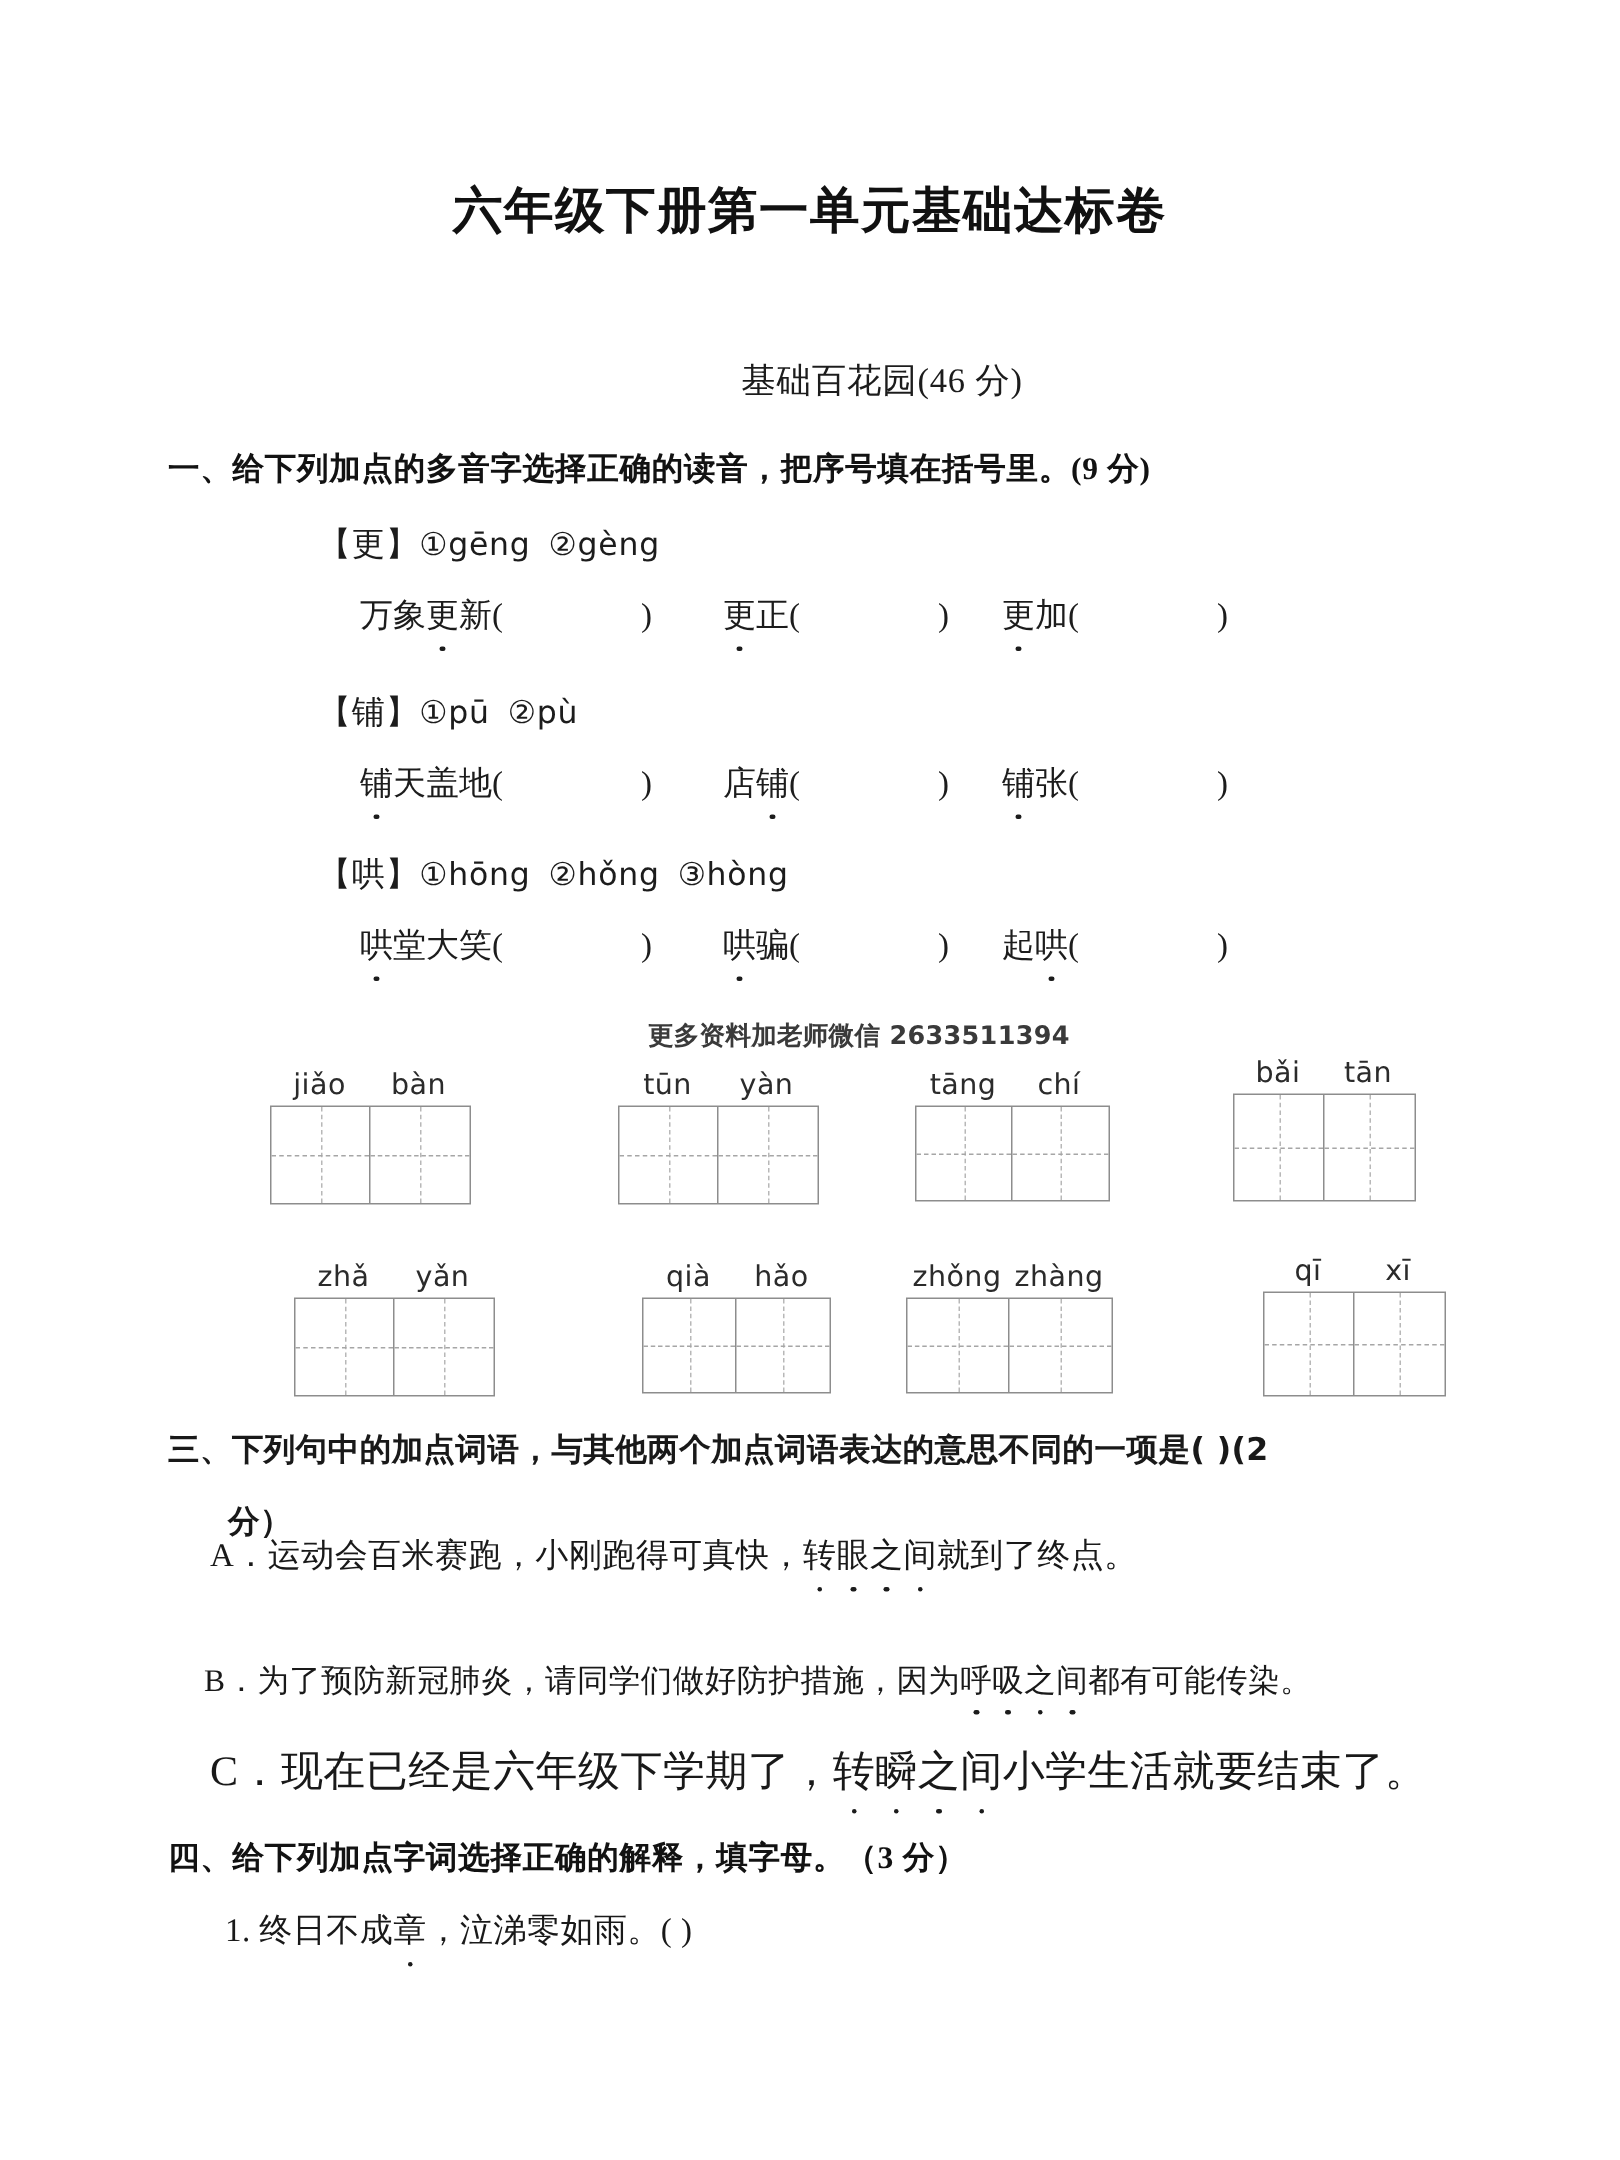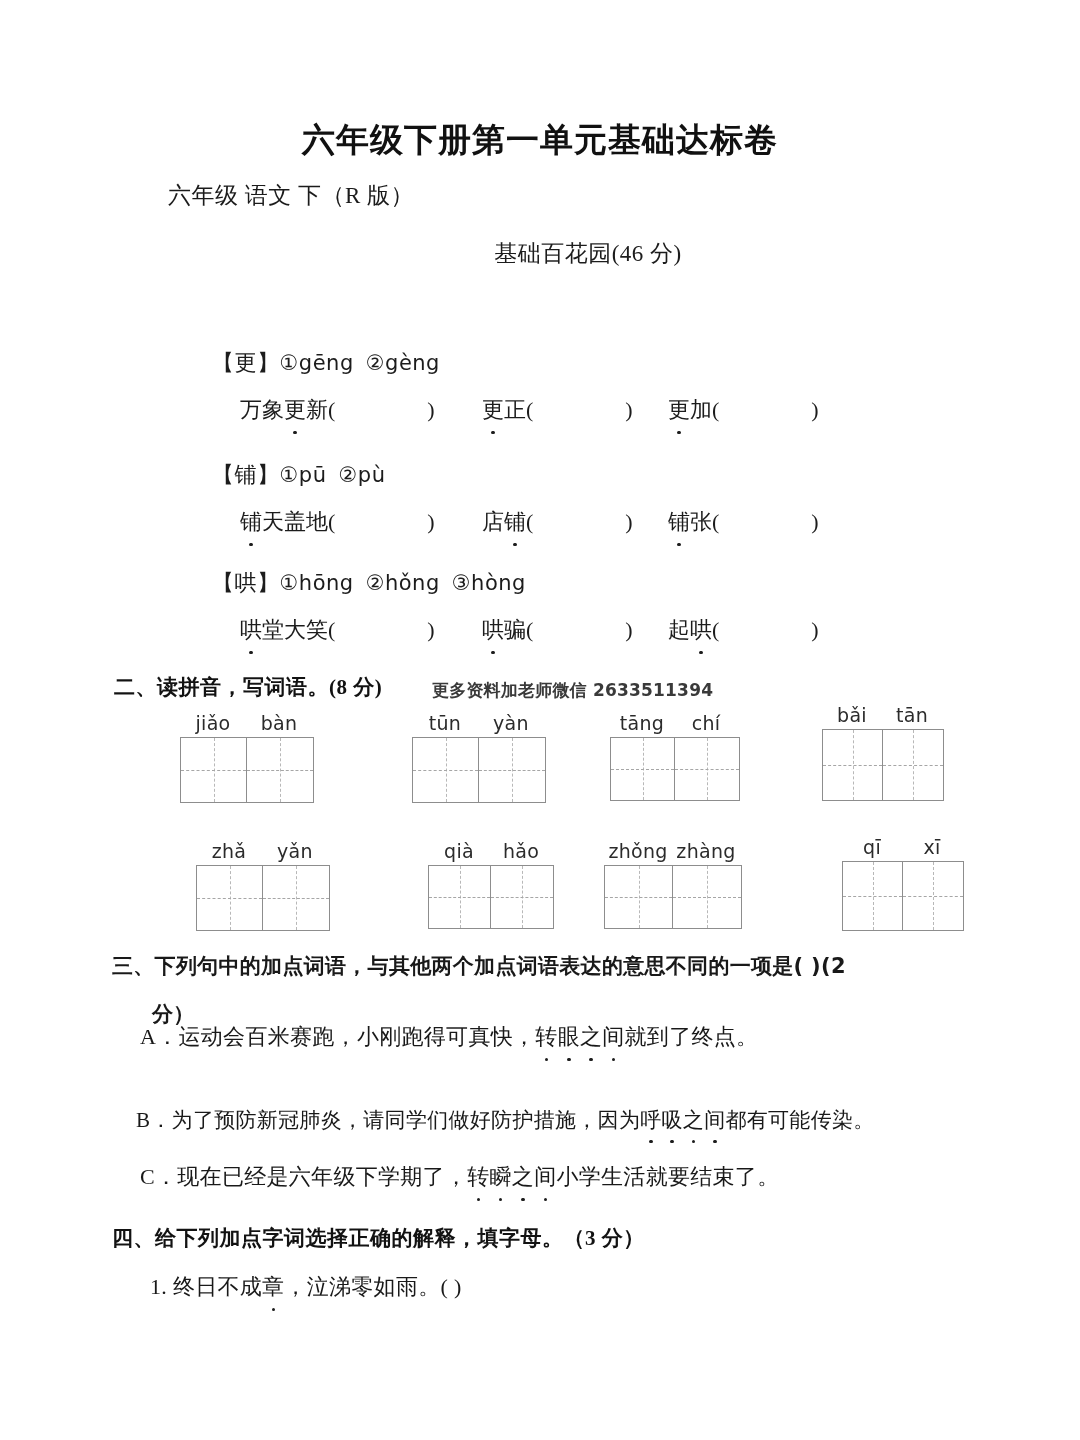--- a/index.html
+++ b/index.html
@@ -183,44 +183,43 @@
   }
 </style>
 </head>
 <body>
 
 <div class="page">
 
   <div class="doc-title">六年级下册第一单元基础达标卷</div>
 
   <div class="meta-row">
-    <div class="meta-left">六年级  语文  下（R 版）</div>
   </div>
 
   <div class="section-banner">基础百花园(46 分)</div>
 
+  <div class="q-head" style="left:112px; top:298px;">
+    <span>一、给下列加点的多音字选择正确的读音，把序号填在括号里。</span><span class="pts">(9 分)</span>
+  </div>
 
   <div id="q1-host">
       <div class="poly-group poly-head" style="left: 212px; top: 348px;"><span>【更】</span><span class="circ">①gēng</span><span>&nbsp;&nbsp;</span><span class="circ">②gèng</span></div>
       <div class="pitem" style="left: 240px; top: 395px; font-size: 22px;"><span>万象</span><span class="dotc">更</span><span>新(</span><span style="display: inline-block; width: 92px;"></span><span>)</span></div>
       <div class="pitem" style="left: 482px; top: 395px; font-size: 22px;"><span class="dotc">更</span><span>正(</span><span style="display: inline-block; width: 92px;"></span><span>)</span></div>
       <div class="pitem" style="left: 668px; top: 395px; font-size: 22px;"><span class="dotc">更</span><span>加(</span><span style="display: inline-block; width: 92px;"></span><span>)</span></div>
       <div class="poly-group poly-head" style="left: 212px; top: 460px;"><span>【铺】</span><span class="circ">①pū</span><span>&nbsp;&nbsp;</span><span class="circ">②pù</span></div>
       <div class="pitem" style="left: 240px; top: 507px; font-size: 22px;"><span class="dotc">铺</span><span>天盖地(</span><span style="display: inline-block; width: 92px;"></span><span>)</span></div>
       <div class="pitem" style="left: 482px; top: 507px; font-size: 22px;"><span>店</span><span class="dotc">铺</span><span>(</span><span style="display: inline-block; width: 92px;"></span><span>)</span></div>
       <div class="pitem" style="left: 668px; top: 507px; font-size: 22px;"><span class="dotc">铺</span><span>张(</span><span style="display: inline-block; width: 92px;"></span><span>)</span></div>
       <div class="poly-group poly-head" style="left: 212px; top: 568px;"><span>【哄】</span><span class="circ">①hōng</span><span>&nbsp;&nbsp;</span><span class="circ">②hǒng</span><span>&nbsp;&nbsp;</span><span class="circ">③hòng</span></div>
       <div class="pitem" style="left: 240px; top: 615px; font-size: 22px;"><span class="dotc">哄</span><span>堂大笑(</span><span style="display: inline-block; width: 92px;"></span><span>)</span></div>
       <div class="pitem" style="left: 482px; top: 615px; font-size: 22px;"><span class="dotc">哄</span><span>骗(</span><span style="display: inline-block; width: 92px;"></span><span>)</span></div>
       <div class="pitem" style="left: 668px; top: 615px; font-size: 22px;"><span>起</span><span class="dotc">哄</span><span>(</span><span style="display: inline-block; width: 92px;"></span><span>)</span></div>
     </div>
 
-  <div class="q-head" style="left:114px; top:673px;">
-    <span>二、读拼音，写词语。</span><span class="pts">(8 分)</span>
-  </div>
   <div class="watermark" style="left:432px; top:679px;">更多资料加老师微信 2633511394</div>
 
   <div id="q2-host">
       <div class="grid-unit" style="left: 180px; top: 712px;">
         <div class="grid-pinyin">
           <span style="width: 66px;">jiǎo</span>
           <span style="width: 66px;">bàn</span>
         </div>
         <div class="grid-boxes">
           <div class="gcell" style="width: 66px; height: 64px;"></div>
@@ -297,21 +296,21 @@
           <div class="gcell" style="width: 60px; height: 68px;"></div>
         </div>
       </div>
     </div>
 
   <div class="q-line bold-head" style="left:112px; top:952px;">三、下列句中的加点词语，与其他两个加点词语表达的意思不同的一项是(        )(2</div>
   <div class="q-line bold-head" style="left:152px; top:1000px;">分）</div>
   <div id="q3-host">
       <div class="q-line" style="left: 140px; top: 1022px; font-size: 22px;"><span class="opt-label">A．</span><span>运动会百米赛跑，小刚跑得可真快，</span><span><span class="dotc">转</span><span class="dotc">眼</span><span class="dotc">之</span><span class="dotc">间</span></span><span>就到了终点。</span></div>
       <div class="q-line" style="left: 136px; top: 1106px; font-size: 21px;"><span class="opt-label">B．</span><span>为了预防新冠肺炎，请同学们做好防护措施，因为</span><span><span class="dotc">呼</span><span class="dotc">吸</span><span class="dotc">之</span><span class="dotc">间</span></span><span>都有可能传染。</span></div>
-      <div class="q-line" style="left: 140px; top: 1162px; font-size: 22px;"><span class="opt-label">C．</span><span>现在已经是六年级下学期了，</span><span><span class="dotc">转</span><span class="dotc">瞬</span><span class="dotc">之</span><span class="dotc">间</span></span><span>小学生活就要结束了。</span></div>
+      <div class="q-line" style="left: 140px; top: 1162px; font-size: 28px;"><span class="opt-label">C．</span><span>现在已经是六年级下学期了，</span><span><span class="dotc">转</span><span class="dotc">瞬</span><span class="dotc">之</span><span class="dotc">间</span></span><span>小学生活就要结束了。</span></div>
     </div>
 
   <div class="q-head" style="left:112px; top:1224px;">
     <span>四、给下列加点字词选择正确的解释，填字母。</span><span class="pts">（3 分）</span>
   </div>
   <div id="q4-host">
       <div class="q-line" style="left: 150px; top: 1272px;"><span>1. </span><span>终日不成</span><span class="dotc">章</span><span>，泣涕零如雨。(       )</span></div>
     </div>
 
 

